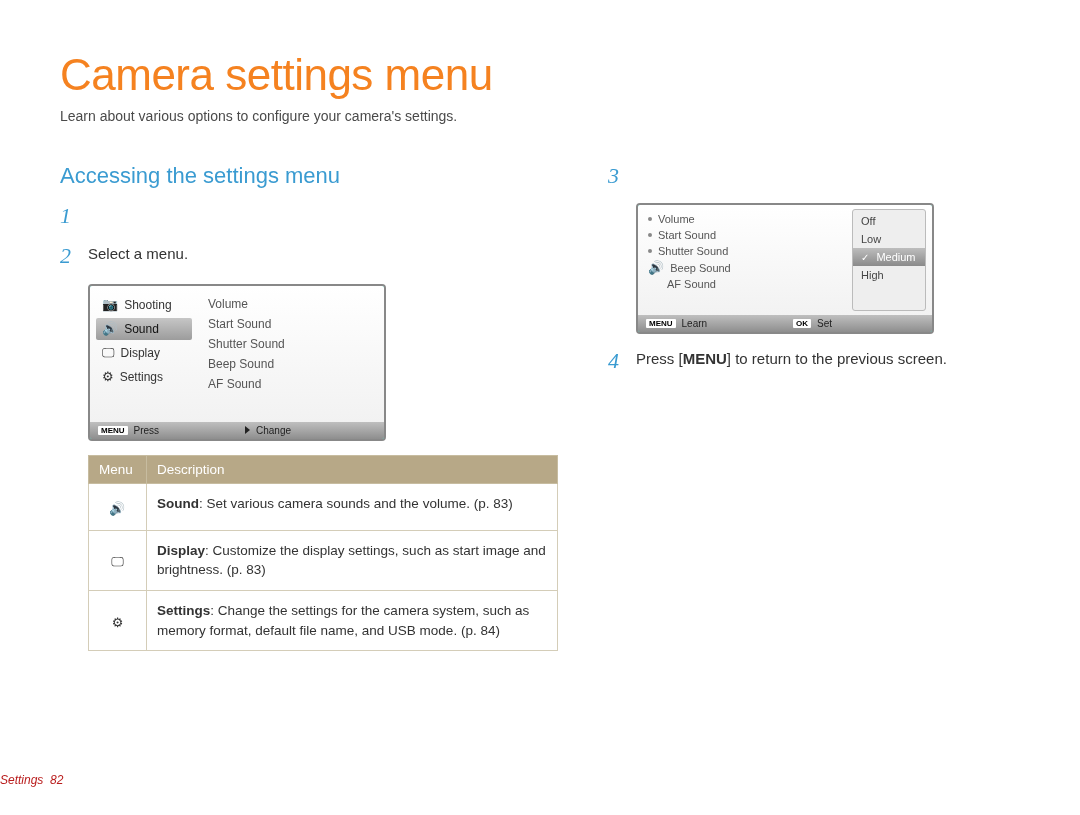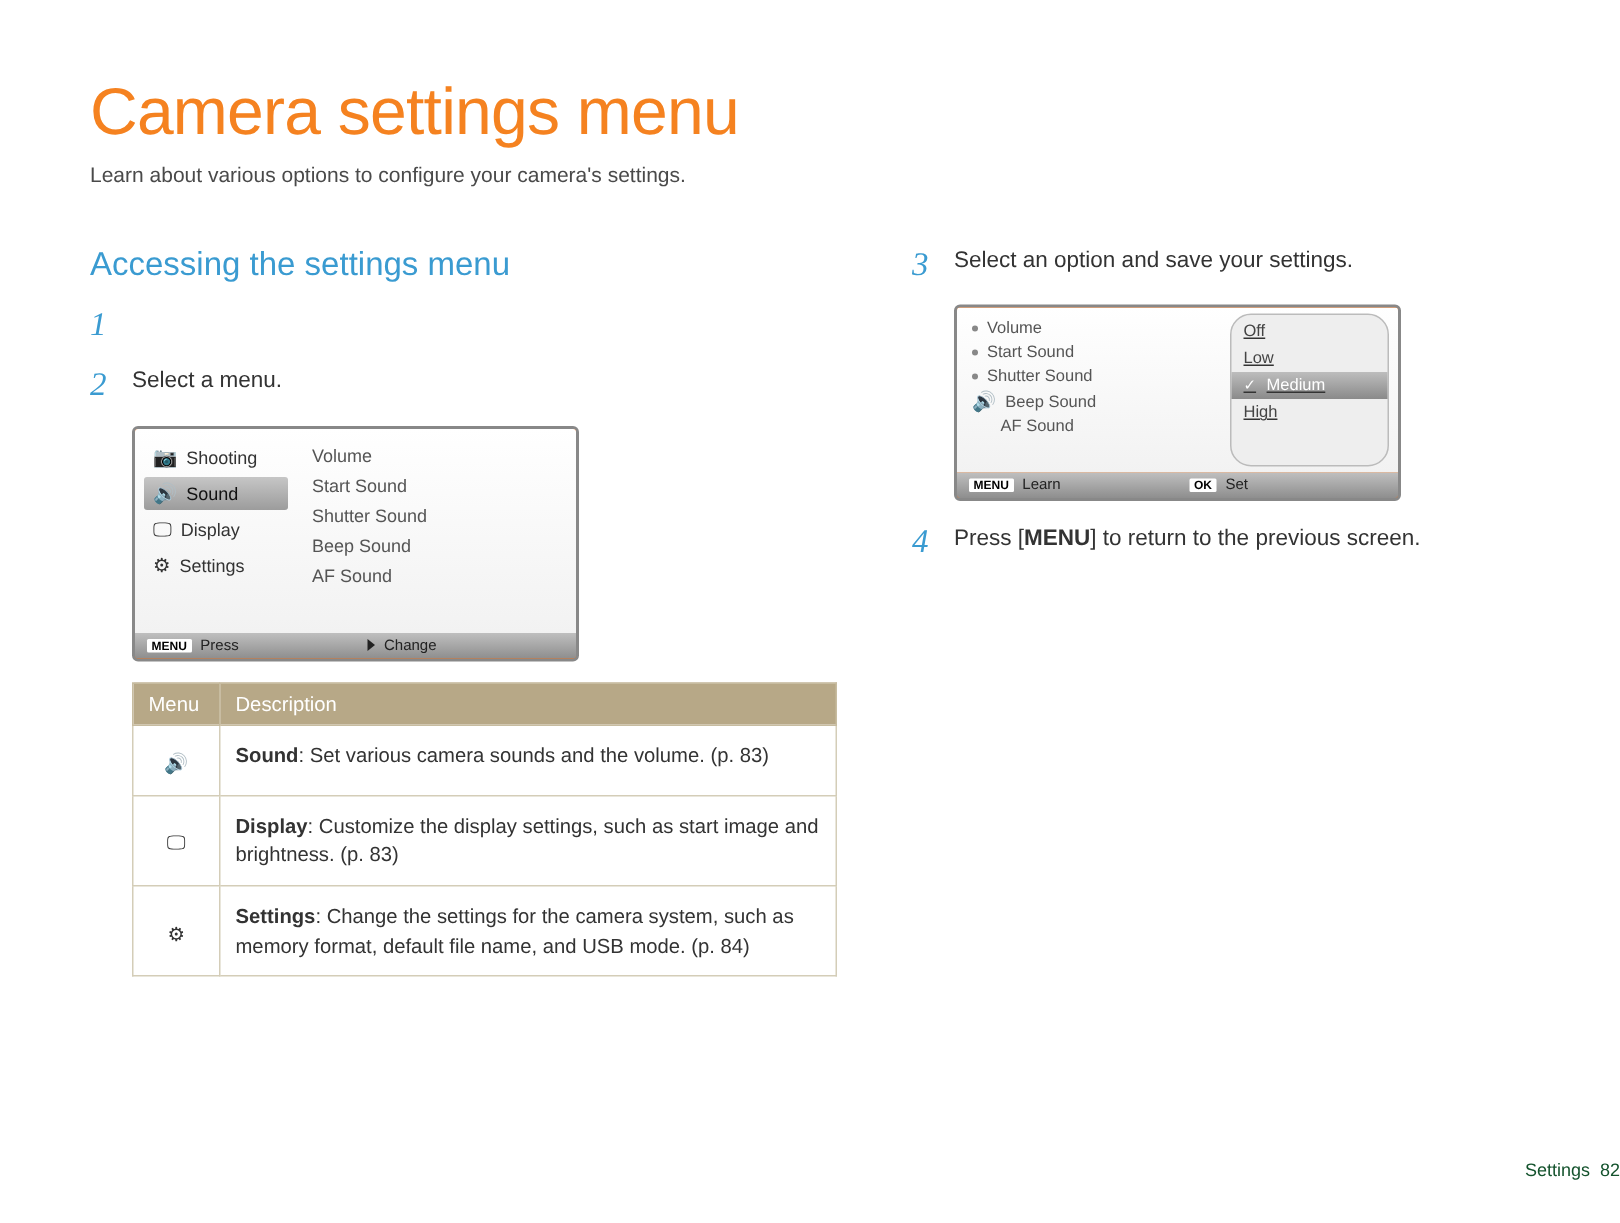--- a/index.html
+++ b/index.html
@@ -51,21 +51,21 @@
     width: 28px;
     flex-shrink: 0;
     line-height: 1.2;
   }
   .step-text .bold { font-weight: bold; }
   .camera-screen {
     width: 298px;
     border: 2px solid #888;
     border-radius: 4px;
     margin: 6px 0 14px 28px;
-    background: #f97316;
+    background: #5eead4;
     font-size: 12px;
     overflow: hidden;
   }
   .cs-body {
     display: flex;
     min-height: 136px;
     background: linear-gradient(#fff, #f2f2f2);
   }
   .cs-left {
     width: 108px;
@@ -113,27 +113,26 @@
   }
   .cs-footer .tri {
     width: 0; height: 0;
     border-left: 5px solid #222;
     border-top: 4px solid transparent;
     border-bottom: 4px solid transparent;
   }
 
   
   .cs-options {
-    width: 106px;
+    width: 74px;
     border: 1px solid #bbb;
-    border-radius: 14px;
+    border-radius: 3px;
     margin: 4px 6px 4px 0;
     background: #eee;
     padding: 2px 0;
-    text-decoration: underline;
   }
   .cs-opt {
     padding: 3px 8px;
     color: #444;
     font-size: 11px;
     display: flex;
     align-items: center;
     gap: 4px;
   }
   .cs-opt.sel {
@@ -187,23 +186,24 @@
     vertical-align: middle;
     font-size: 18px;
   }
   .desc-table .b { font-weight: bold; }
 
   
   .page-footer {
     position: absolute;
     bottom: 28px;
     left: 0; right: 0;
-    text-align: right;
+    text-align: left;
     font-size: 12px;
-    color: #14532d;
+    color: #b91c1c;
+    font-style: italic;
   }
 
   
   .ico { font-size: 13px; line-height: 1; }
 </style>
 </head>
 <body>
 
 <h1 class="page-title">Camera settings menu</h1>
 <p class="page-subtitle">Learn about various options to configure your camera's settings.</p>
@@ -282,21 +282,20 @@
           <td><span class="ico">⚙</span></td>
           <td><span class="b">Settings</span><span>: Change the settings for the camera system, such as memory format, default file name, and USB mode. (p. 84)</span></td>
         </tr>
       </tbody>
     </table>
   </div>
 
   <div class="col">
     <div class="step">
       <span class="step-num">3</span>
-      <span class="step-text">Select an option and save your settings.</span>
     </div>
 
     <div class="camera-screen">
       <div class="cs-body2">
         <div class="cs-left2">
           <div class="row">
               <span class="bullet" style="width:4px;height:4px;border-radius:50%;background:#888;display:inline-block;"></span>
               <span>Volume</span>
             </div>
           <div class="row">

